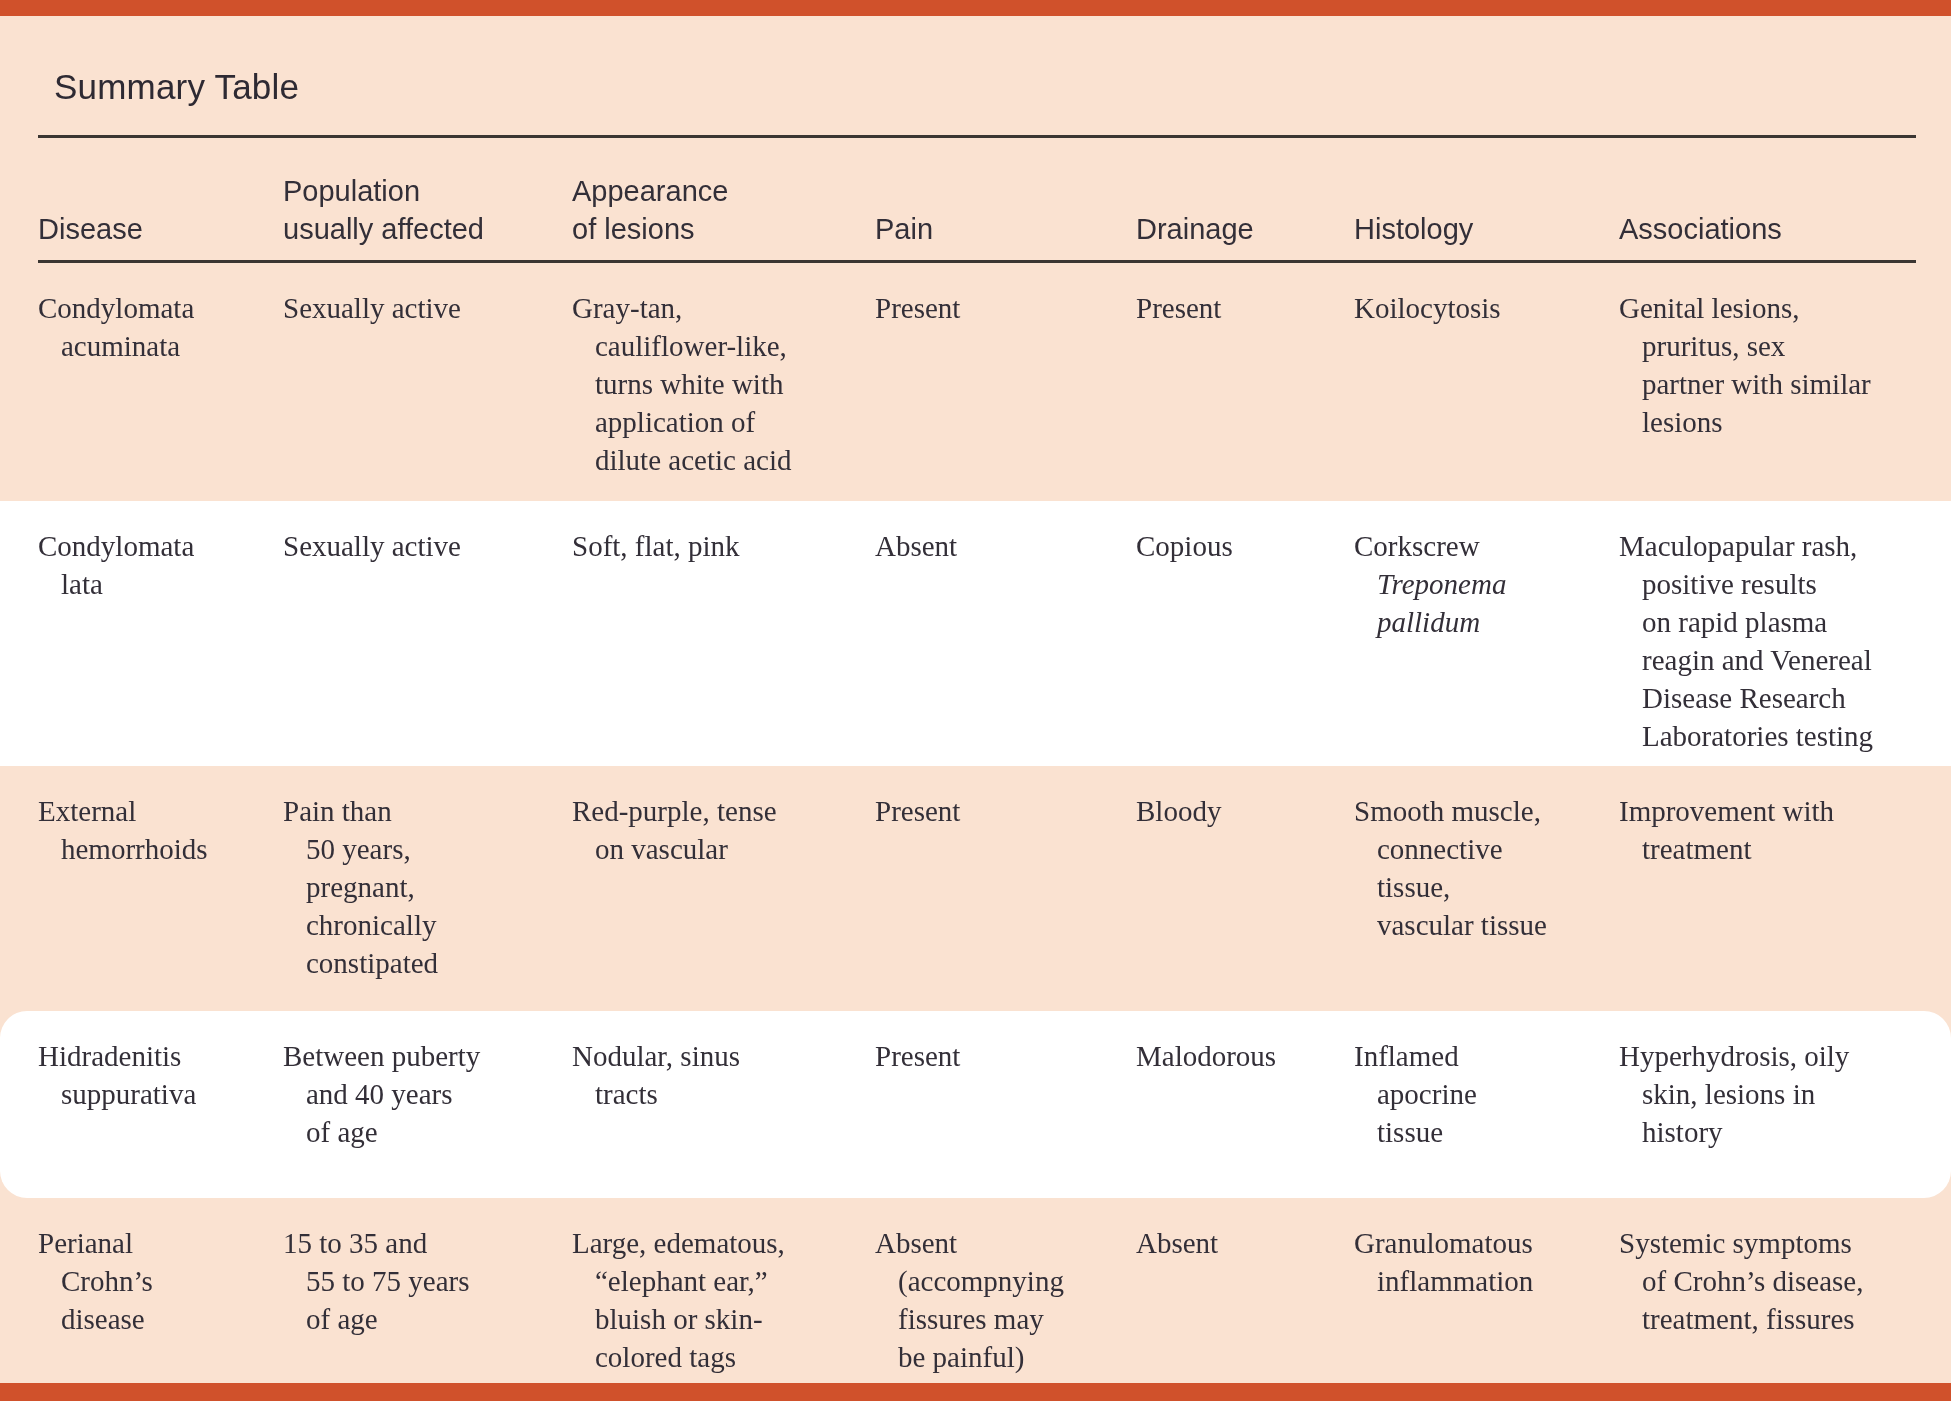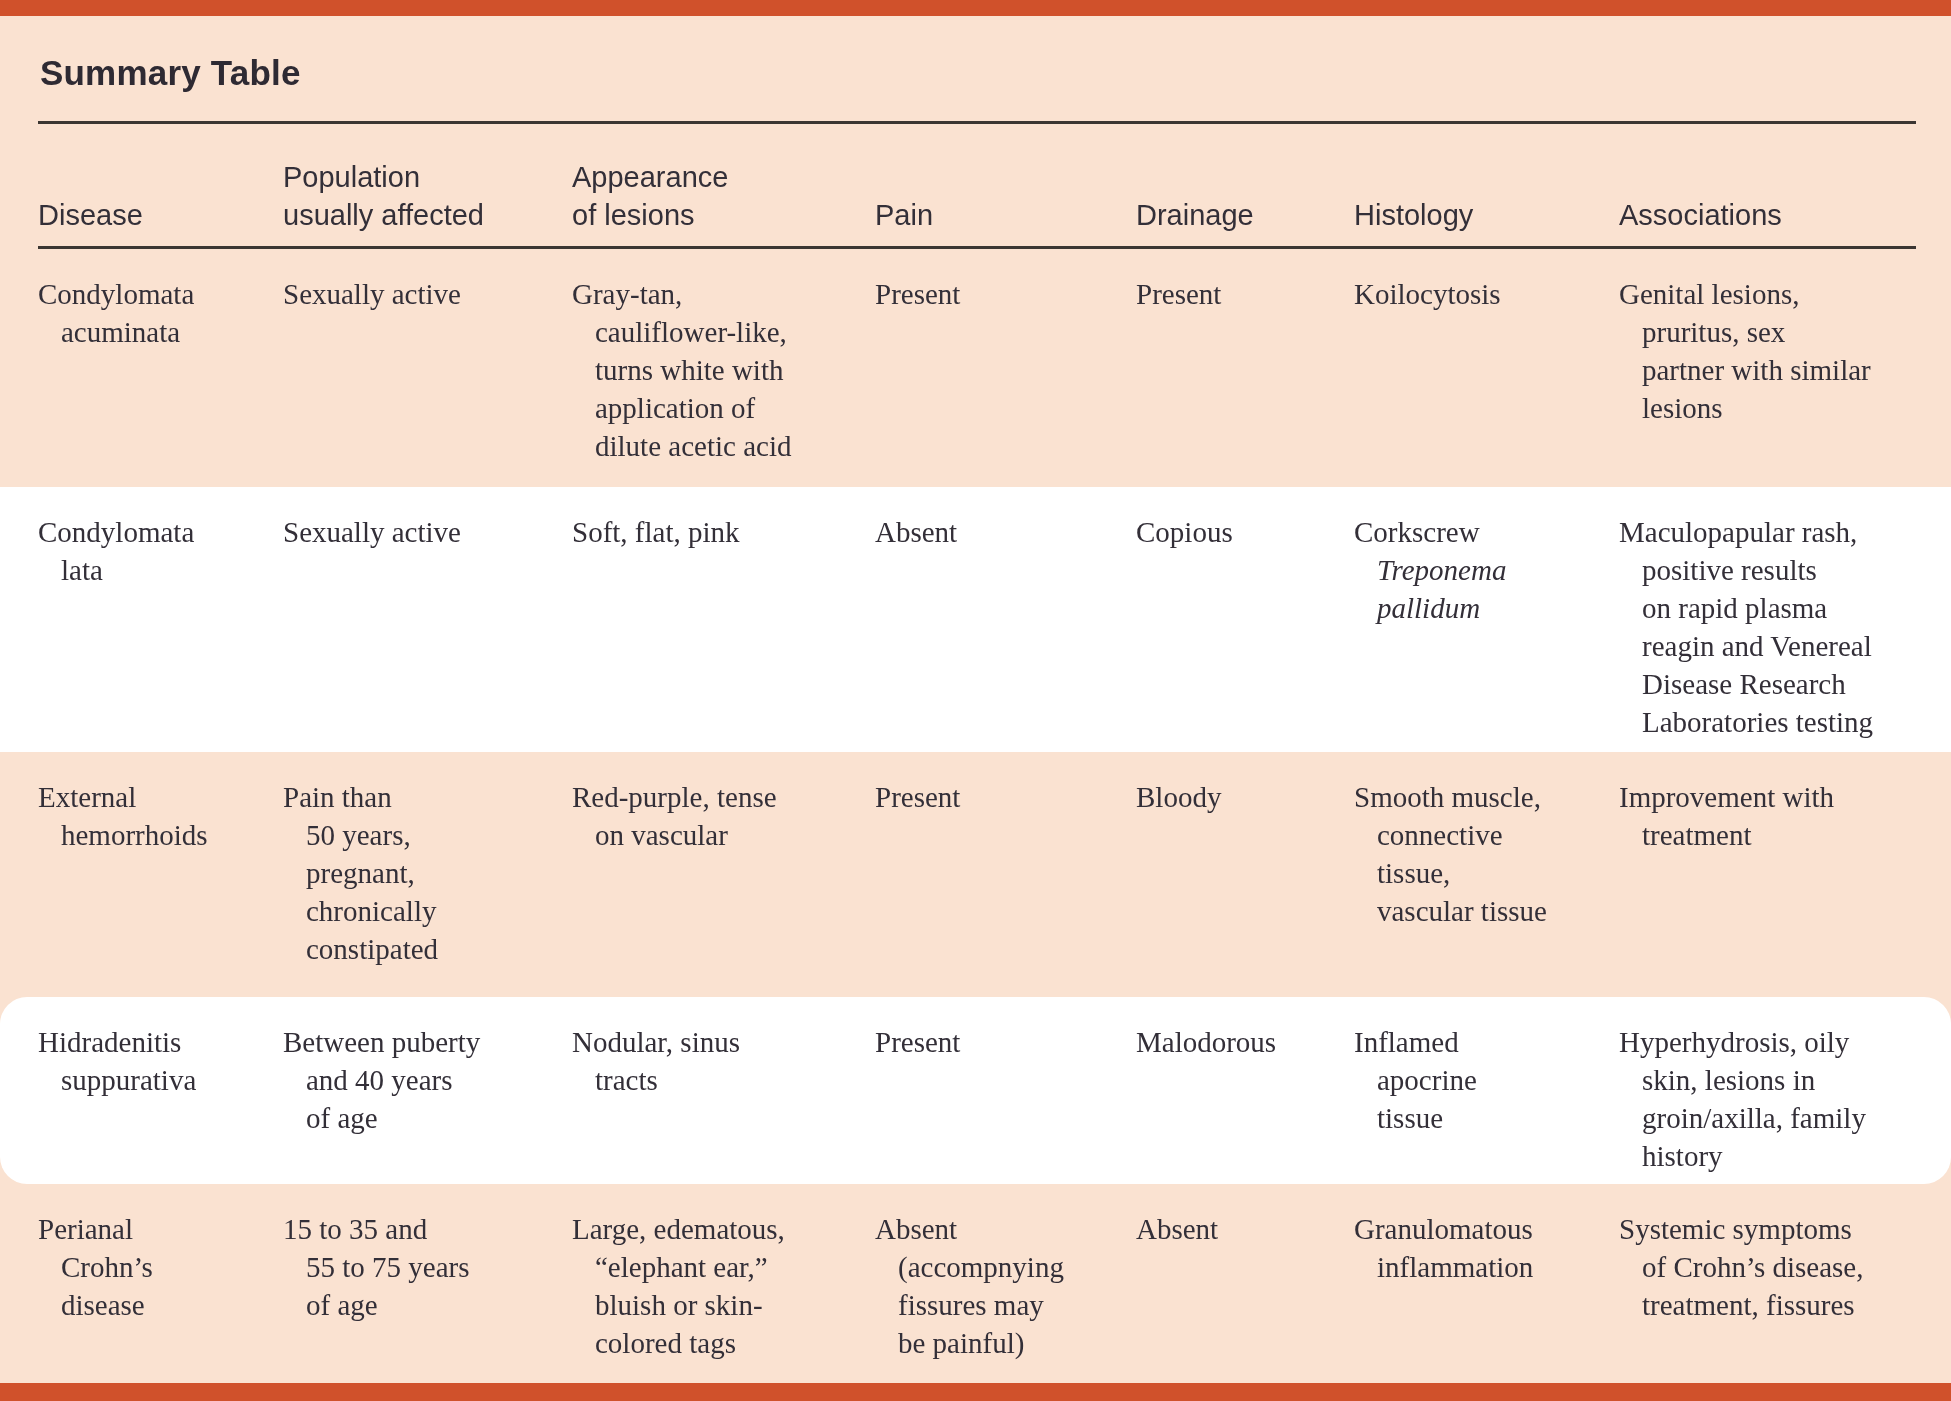--- a/index.html
+++ b/index.html
@@ -20,25 +20,25 @@
   .accent-bar.bottom {
     position: absolute;
     left: 0;
     bottom: 0;
     height: 18px;
   }
   .content {
     padding: 0 35px 0 38px;
   }
   .page-title {
-    margin: 2px;
+    margin: 16px;
     padding-top: 33px;
     font-size: 35px;
     line-height: 44px;
-    font-weight: bold;
+    font-weight: normal;
     color: #2e2a33;
     letter-spacing: 0.2px;
   }
   .rule {
     height: 3px;
     background: #3b3632;
     border: none;
     margin: 0;
   }
   .rule.title-rule { margin-top: 26px; }
@@ -240,21 +240,20 @@
             <div class="line">Malodorous</div>
           </div>
           <div class="cell">
             <div class="line">Inflamed</div>
             <div class="line cont">apocrine</div>
             <div class="line cont">tissue</div>
           </div>
           <div class="cell">
             <div class="line">Hyperhydrosis, oily</div>
             <div class="line cont">skin, lesions in</div>
-            <div class="line cont">groin/axilla, family</div>
             <div class="line cont">history</div>
           </div>
         </div>
       </div>
       <div class="row-band peach">
         <div class="grid7 row-grid">
           <div class="cell">
             <div class="line">Perianal</div>
             <div class="line cont">Crohn’s</div>
             <div class="line cont">disease</div>

